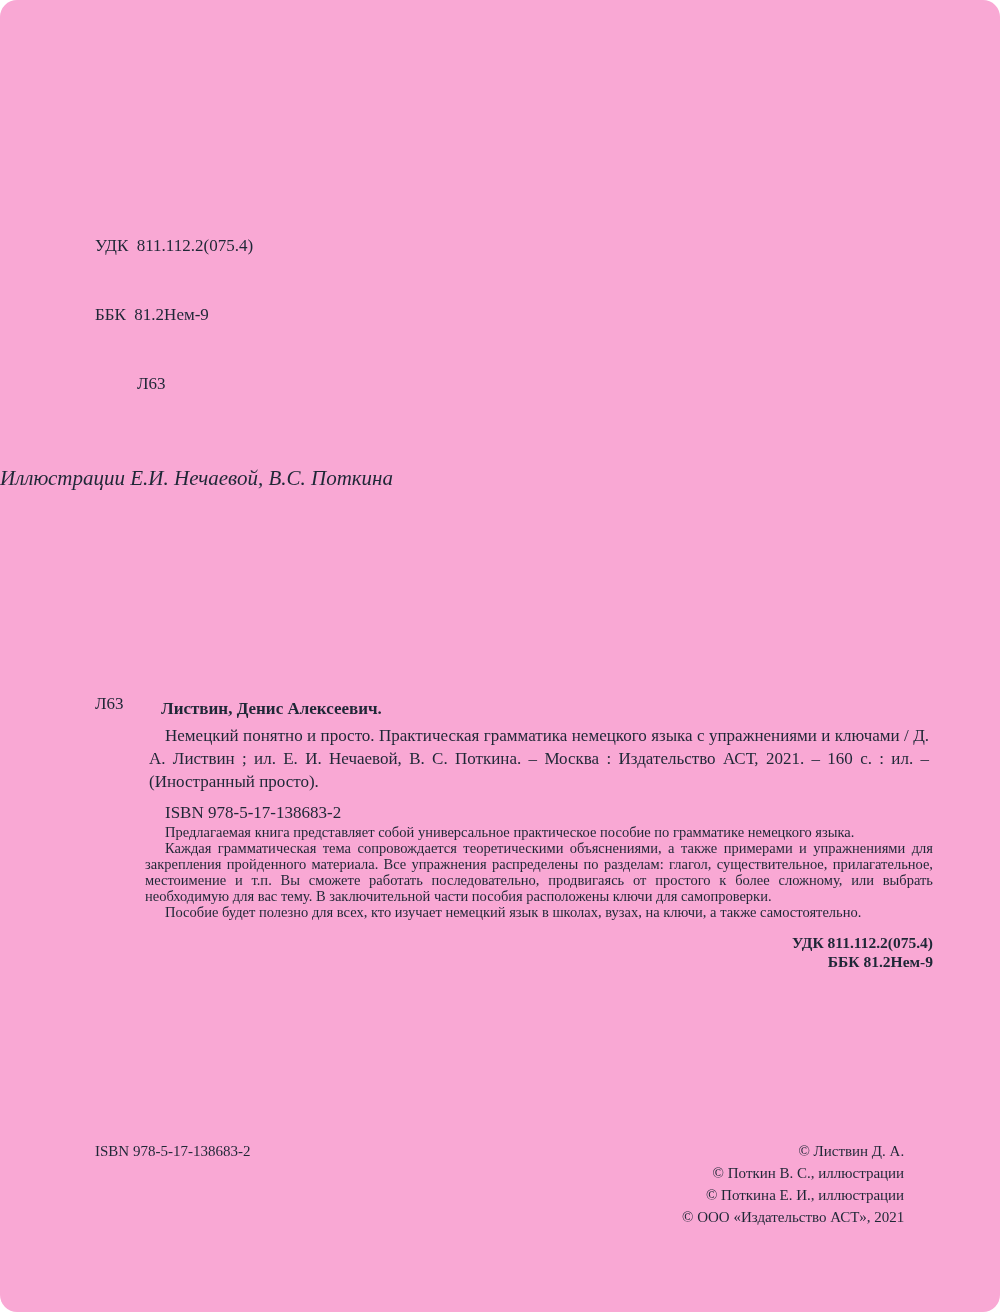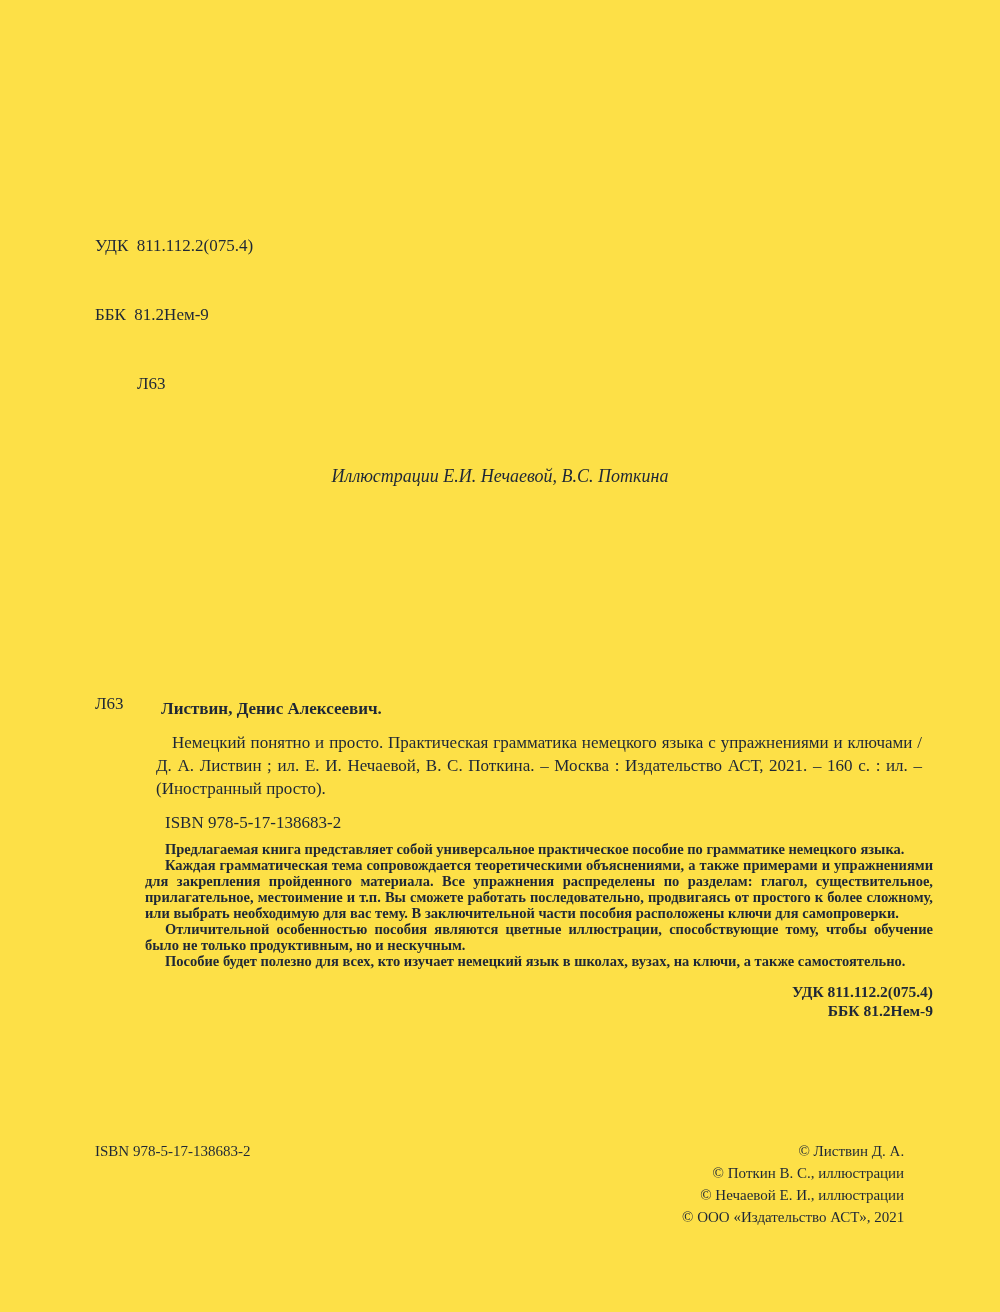--- a/index.html
+++ b/index.html
@@ -11,76 +11,75 @@
     width: 1000px;
     height: 1312px;
     position: relative;
     font-family: "Liberation Serif", serif;
     color: #1e2736;
     overflow: hidden;
   }
   .page {
     position: absolute;
     inset: 0;
-    background: #fde047;
+    background: #f9a8d4;
+    border-radius: 17px;
   }
   .top-codes {
     position: absolute;
     left: 95px;
     top: 188px;
     font-size: 17px;
     line-height: 23px;
     white-space: pre;
   }
   .top-codes .l63 {
     padding-left: 42px;
   }
   .illustrators {
     position: absolute;
     top: 466px;
     left: 0;
     width: 100%;
-    text-align: center;
+    text-align: left;
     font-style: italic;
-    font-size: 18px;
+    font-size: 21px;
   }
   .bib {
     position: absolute;
     left: 145px;
     top: 669px;
     width: 788px;
     font-size: 17px;
     line-height: 23px;
   }
   .author {
     font-weight: bold;
     text-indent: 16px;
     margin-top: 28px;
   }
   .bib-sign {
     position: absolute;
     left: -50px;
     top: 23px;
   }
   .desc {
-    margin: 11px;
+    margin: 4px;
     text-align: justify;
     text-indent: 16px;
   }
   .isbn {
     margin-top: 8px;
     padding-left: 20px;
   }
   .annotation {
-    margin-top: 7px;
     font-size: 14.5px;
     line-height: 16px;
     text-align: justify;
     hyphens: auto;
-    font-weight: bold;
   }
   .annotation p {
     margin: 0;
     text-indent: 20px;
   }
   .right-codes {
     margin-top: 13px;
     text-align: right;
     font-weight: bold;
     font-size: 15.5px;
@@ -121,33 +120,32 @@
 
   <div class="bib">
     <div class="author">Листвин, Денис Алексеевич.</div>
     <span class="bib-sign">Л63</span>
     <p class="desc">Немецкий понятно и просто. Практическая грамматика немецкого языка с упражнениями и ключами / Д. А. Листвин ; ил. Е. И. Нечаевой, В. С. Поткина. – Москва : Издательство АСТ, 2021. – 160 с. : ил. – (Иностранный просто).</p>
     <div class="isbn">ISBN 978-5-17-138683-2</div>
 
     <div class="annotation">
       <p>Предлагаемая книга представляет собой универсальное практическое пособие по грамматике немецкого языка.</p>
       <p>Каждая грамматическая тема сопровождается теоретическими объяснениями, а также примерами и упражнениями для закрепления пройденного материала. Все упражнения распределены по разделам: глагол, существительное, прилагательное, местоимение и т.п. Вы сможете работать последовательно, продвигаясь от простого к более сложному, или выбрать необходимую для вас тему. В заключительной части пособия расположены ключи для самопроверки.</p>
-      <p>Отличительной особенностью пособия являются цветные иллюстрации, способствующие тому, чтобы обучение было не только продуктивным, но и нескучным.</p>
       <p>Пособие будет полезно для всех, кто изучает немецкий язык в школах, вузах, на ключи, а также самостоятельно.</p>
     </div>
 
     <div class="right-codes">
       <div>УДК 811.112.2(075.4)</div>
       <div>ББК 81.2Нем-9</div>
     </div>
   </div>
 
   <div class="footer">
     <div class="footer-isbn">ISBN 978-5-17-138683-2</div>
     <div class="copyrights">
       <div>© Листвин Д. А.</div>
       <div>© Поткин В. С., иллюстрации</div>
-      <div>© Нечаевой Е. И., иллюстрации</div>
+      <div>© Поткина Е. И., иллюстрации</div>
       <div>© ООО «Издательство АСТ», 2021</div>
     </div>
   </div>
 
 </div>
 
 </body></html>

